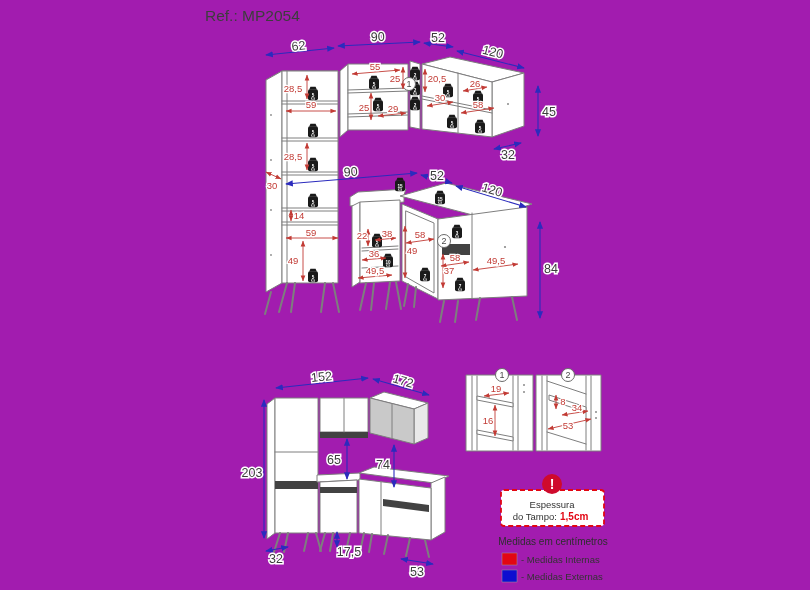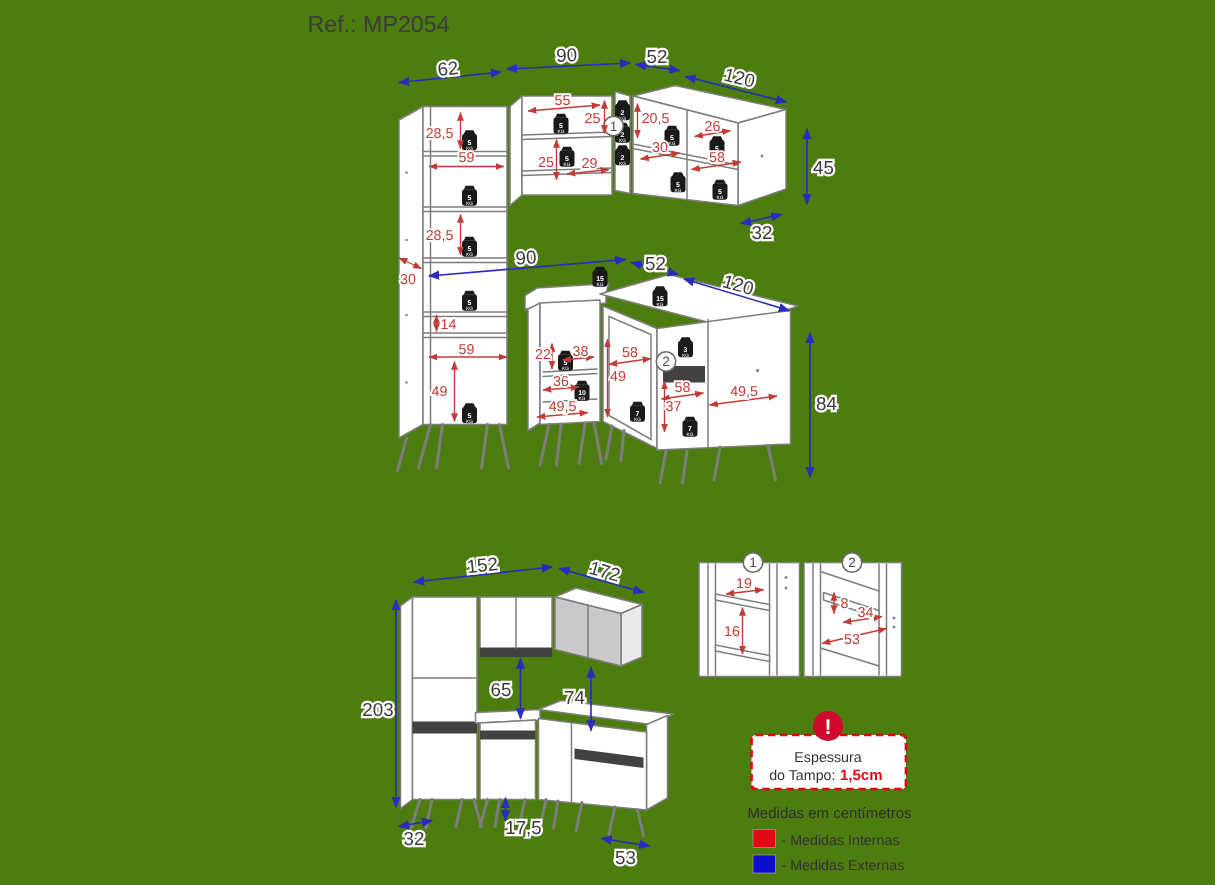--- a/index.html
+++ b/index.html
@@ -1,16 +1,16 @@
 <!DOCTYPE html>
 <html><head>
 <meta charset="utf-8">
 <style>
   html,body{margin:0;padding:0;background:#fff;}
-  .page{position:relative;width:810px;height:590px;background:#4d7c0f;overflow:hidden;
+  .page{position:relative;width:810px;height:590px;background:#a21caf;overflow:hidden;
         font-family:"Liberation Sans", sans-serif;}
   svg{display:block}
   .ln{stroke:#7e7e7e;fill:none;stroke-width:1;stroke-linecap:round;}
   .pf{stroke:#7e7e7e;fill:#ffffff;stroke-width:1;stroke-linejoin:round;}
   .gl{stroke:#7e7e7e;fill:#c9c9c9;stroke-width:1;}
   .gs{stroke:#7e7e7e;fill:#e9e9e9;stroke-width:1;}
   .dk{fill:#424242;stroke:none;}
   .leg{stroke:#7e7e7e;stroke-width:2;fill:none;stroke-linecap:round;}
   .rl{stroke:#c23b35;stroke-width:0.9;fill:none;}
   .bl{stroke:#2b2bbd;stroke-width:1.1;fill:none;}

